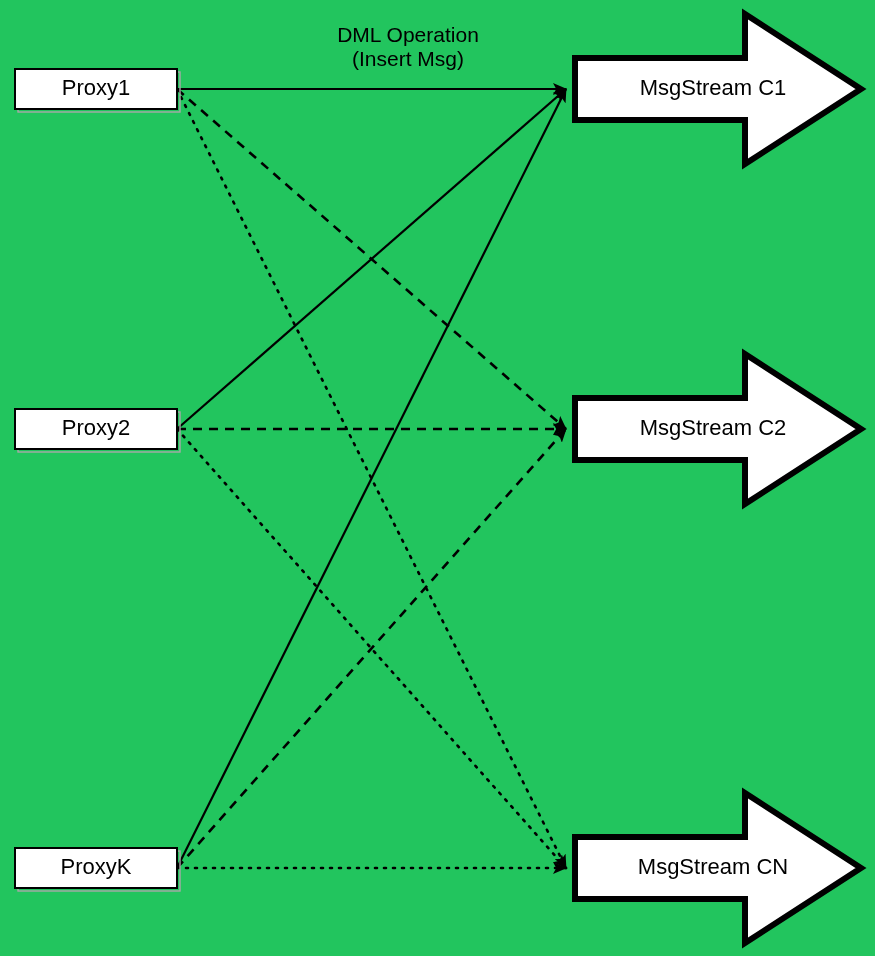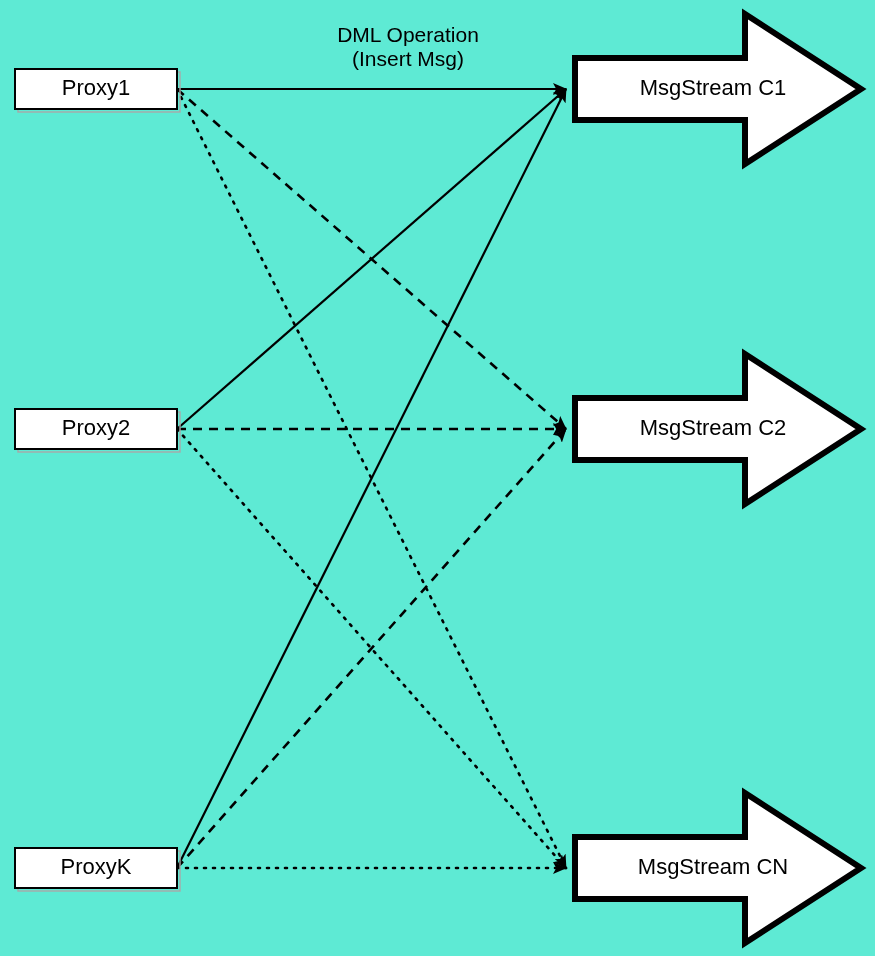--- a/index.html
+++ b/index.html
@@ -9,21 +9,21 @@
     background: #ffffff;
   }
   body {
     font-family: "Liberation Sans", sans-serif;
     -webkit-font-smoothing: antialiased;
   }
   #canvas {
     position: relative;
     width: 875px;
     height: 956px;
-    background: #5eead4;
+    background: #22c55e;
     overflow: hidden;
   }
   #diagram-svg {
     position: absolute;
     left: 0;
     top: 0;
     width: 875px;
     height: 956px;
     display: block;
   }

